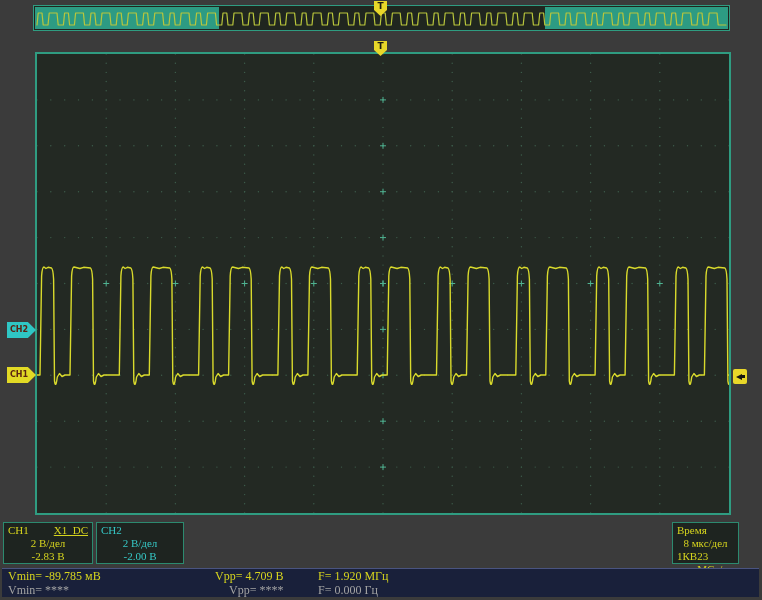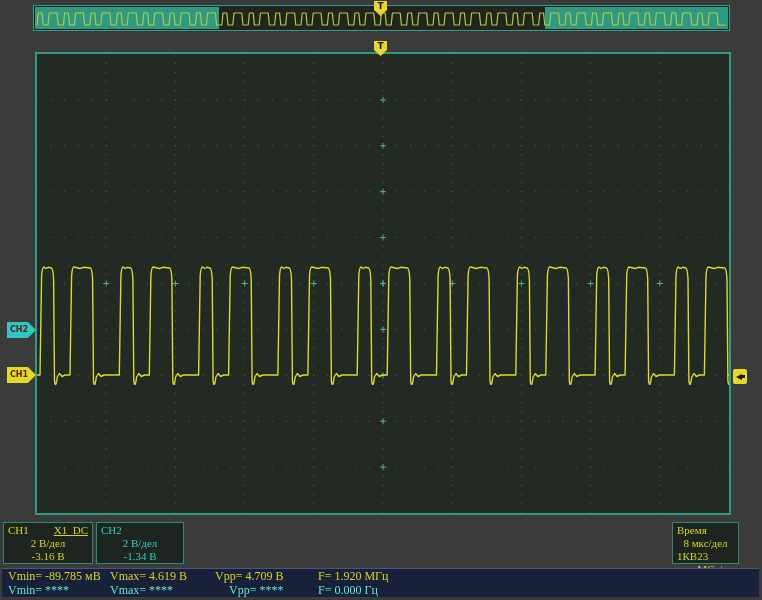--- a/index.html
+++ b/index.html
@@ -64,21 +64,21 @@
   .row.r{justify-content:center;}
   .pre{white-space:pre;text-decoration:underline;}
   
   .meas-bar{
     position:absolute;left:2px;top:568px;width:757px;height:29px;
     box-sizing:border-box;background:#19203a;border-top:1px solid #4a5480;
     font-size:12px;line-height:14px;
   }
   .meas-col{position:absolute;top:0;}
   .meas-col .m1{color:#d6d41e;}
-  .meas-col .m2{color:#5eead4;}
+  .meas-col .m2{color:#a3a3a3;}
   #mc0{left:6px;} #mc1{left:108px;} #mc2{left:213px;text-align:right;} #mc3{left:316px;}
 </style>
 </head>
 <body>
 
 <div class="screen">
 
   <div class="ov-strip">
     <div class="ov-region left"></div>
     <div class="ov-region right"></div>
@@ -1031,33 +1031,33 @@
 
   <div class="info-box" id="ch1-box">
     <div class="row">
       <span>CH1</span>
       <span class="pre">X1  DC</span>
     </div>
     <div class="row r">
         <span>2 В/дел</span>
       </div>
     <div class="row r">
-        <span>-3.16 В</span>
+        <span>-2.83 В</span>
       </div>
   </div>
 
   <div class="info-box" id="ch2-box">
     <div class="row">
       <span>CH2</span>
     </div>
     <div class="row r">
         <span>2 В/дел</span>
       </div>
     <div class="row r">
-        <span>-1.34 В</span>
+        <span>-2.00 В</span>
       </div>
   </div>
 
   <div class="info-box" id="time-box">
     <div class="row">
       <span>Время</span>
     </div>
     <div class="row r">
         <span>8 мкс/дел</span>
       </div>
@@ -1065,24 +1065,20 @@
       <span>1КВ</span>
       <span>23 МСэ/с</span>
     </div>
   </div>
 
   <div class="meas-bar">
     <div class="meas-col" id="mc0">
       <div class="m1">Vmin= -89.785 мВ</div>
       <div class="m2">Vmin= ****</div>
     </div>
-    <div class="meas-col" id="mc1">
-      <div class="m1">Vmax= 4.619 В</div>
-      <div class="m2">Vmax= ****</div>
-    </div>
     <div class="meas-col" id="mc2">
       <div class="m1">Vpp= 4.709 В</div>
       <div class="m2">Vpp= ****</div>
     </div>
     <div class="meas-col" id="mc3">
       <div class="m1">F= 1.920 МГц</div>
       <div class="m2">F= 0.000 Гц</div>
     </div>
   </div>
 

